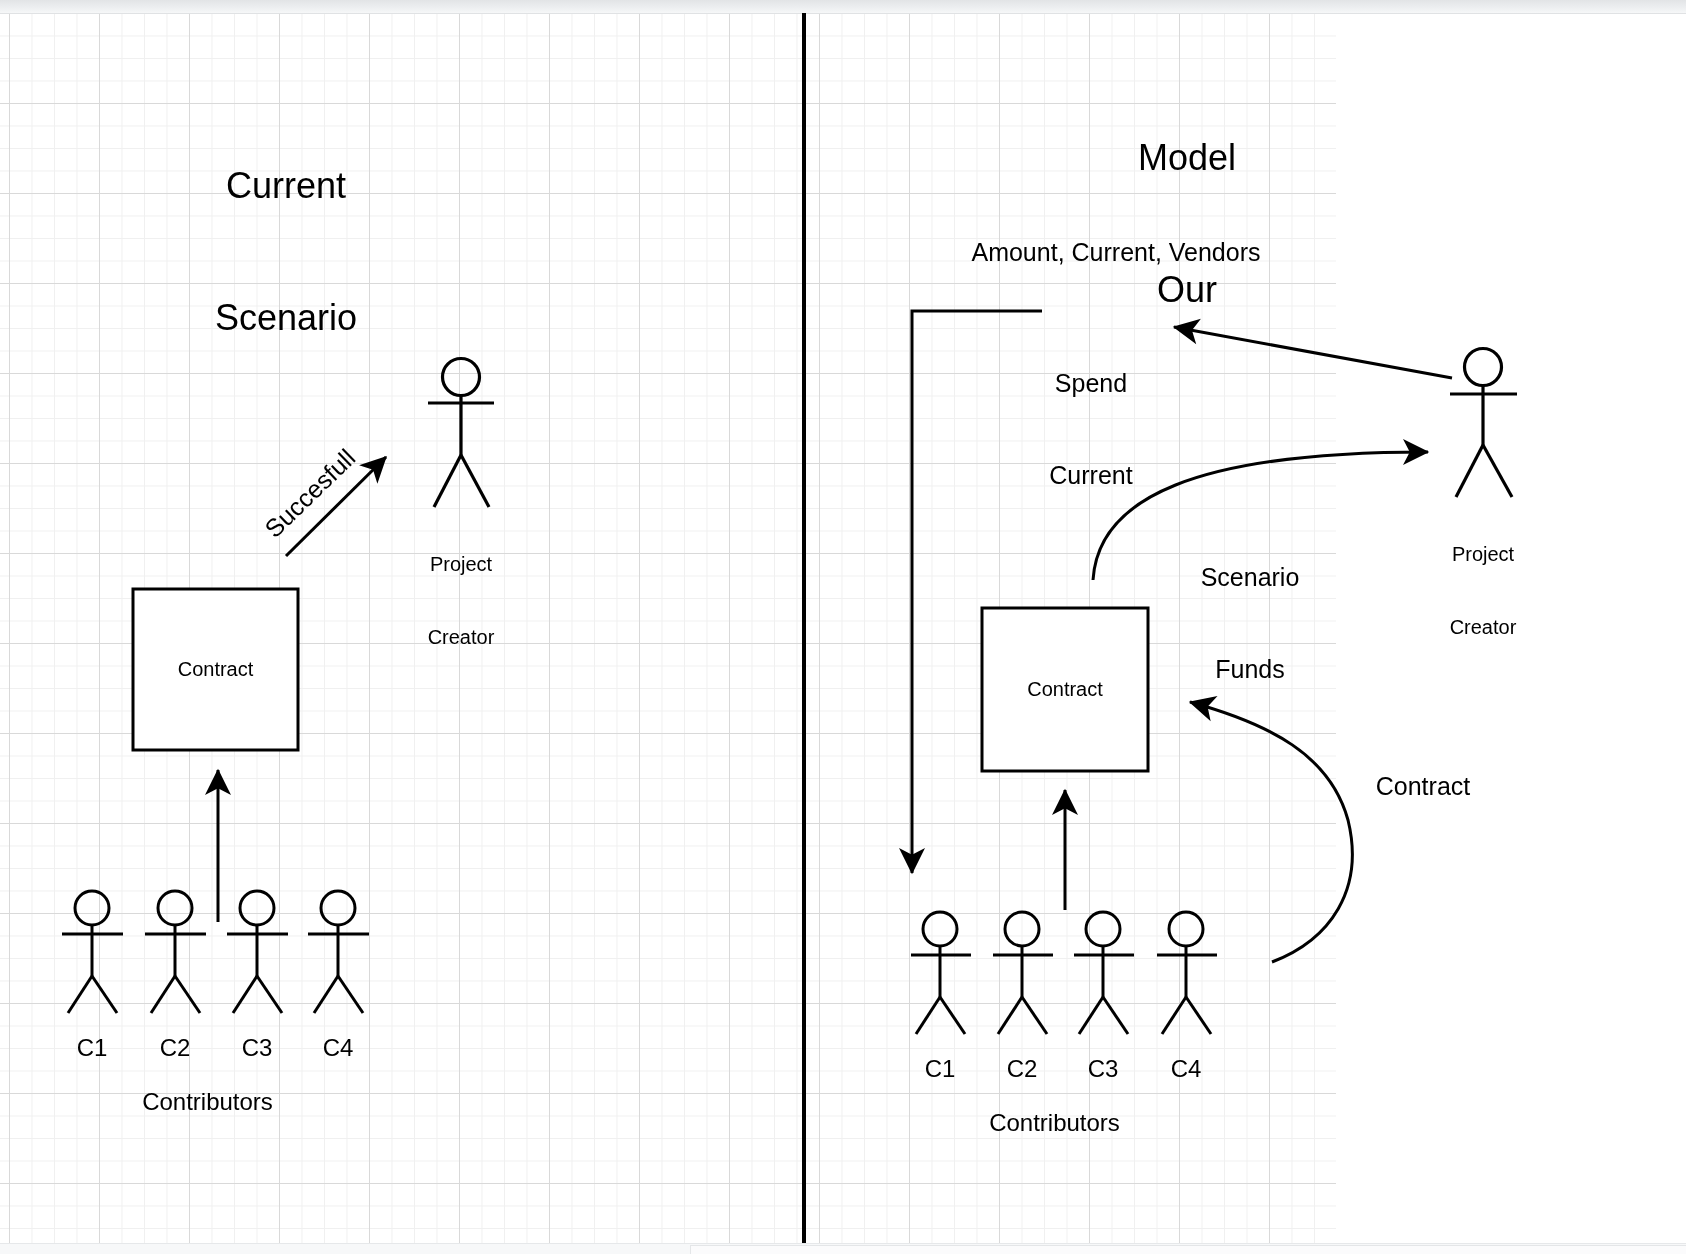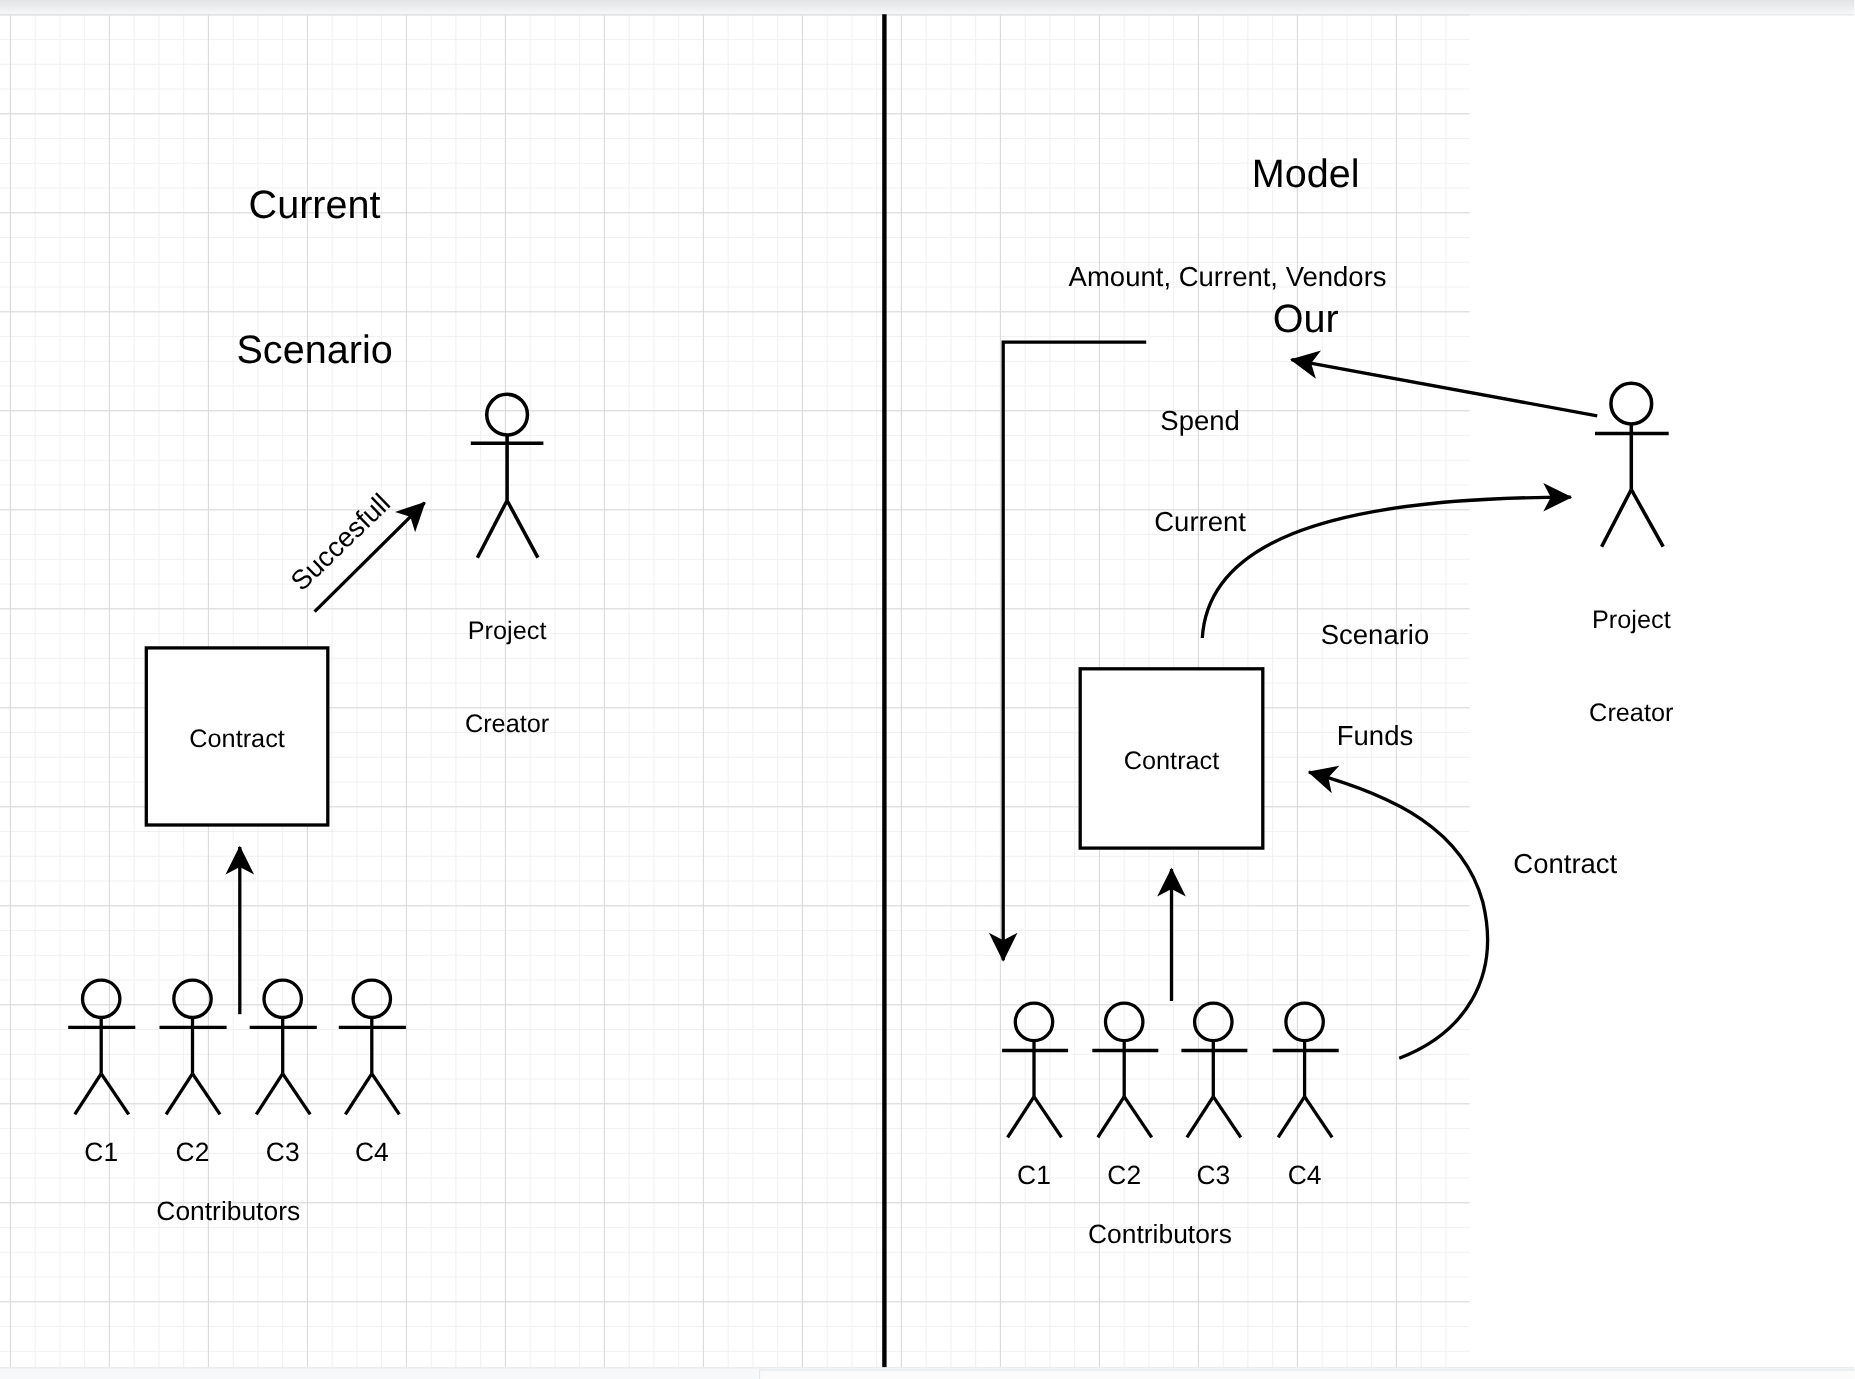--- a/index.html
+++ b/index.html
@@ -64,21 +64,21 @@
     color: #000000;
     font-family: "Liberation Sans", sans-serif;
     white-space: pre;
     line-height: 1.22;
     text-align: center;
   }
   .title {
     font-size: 36px;
   }
   .node-label {
-    font-size: 23px;
+    font-size: 20px;
   }
   .edge-label {
     font-size: 25px;
   }
   .small-label {
     font-size: 24px;
   }
   .rot-label {
     transform-origin: 50% 50%;
   }

